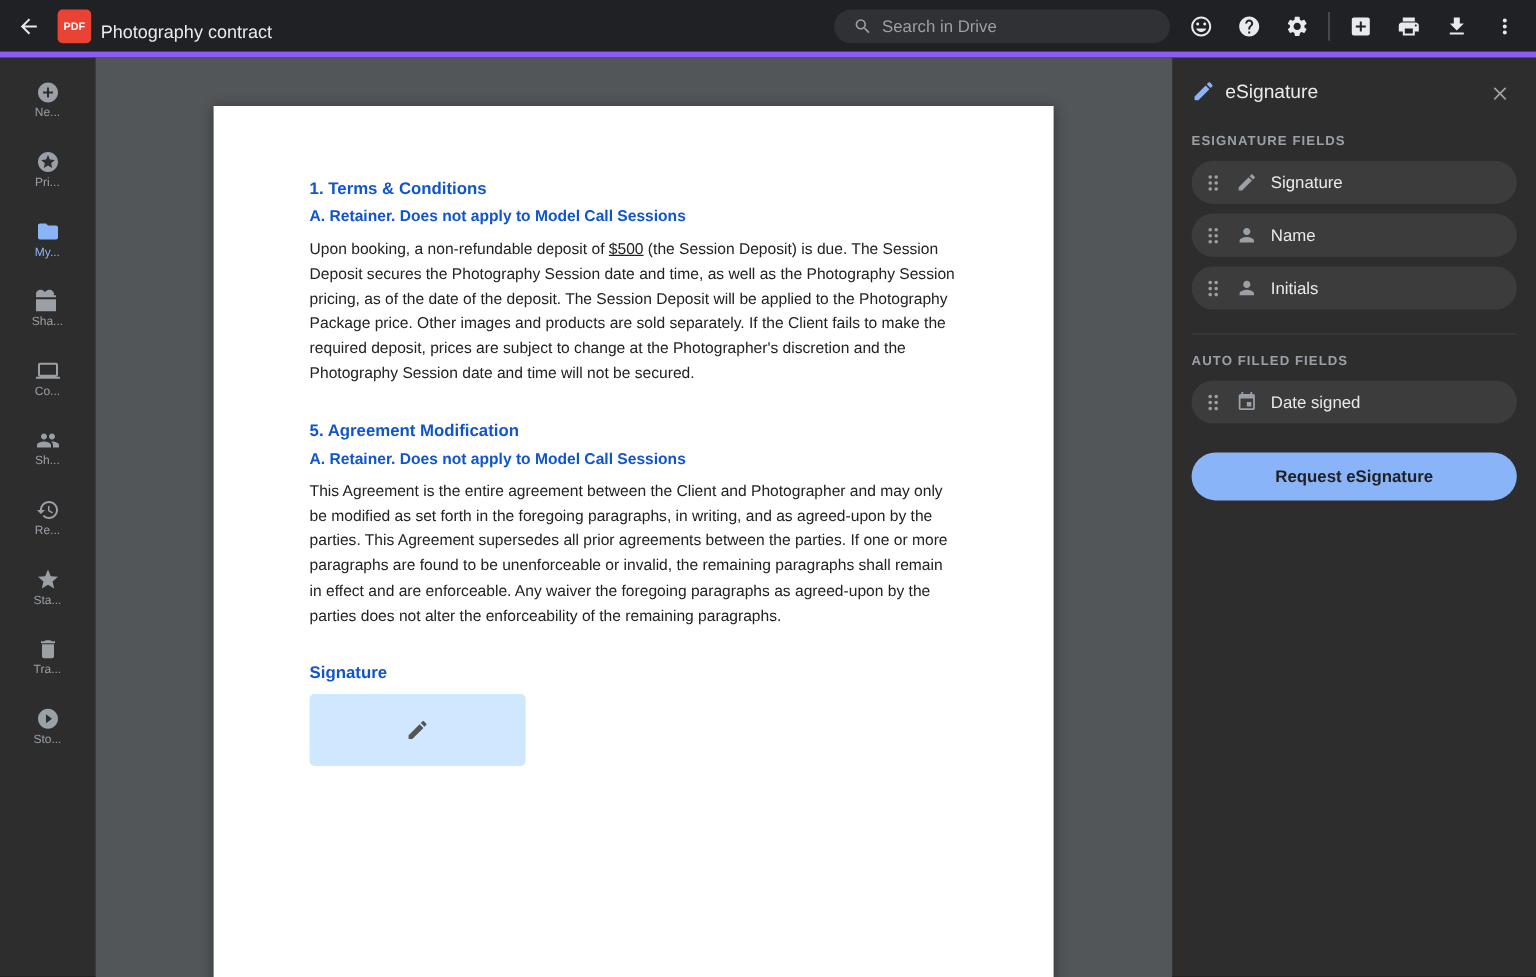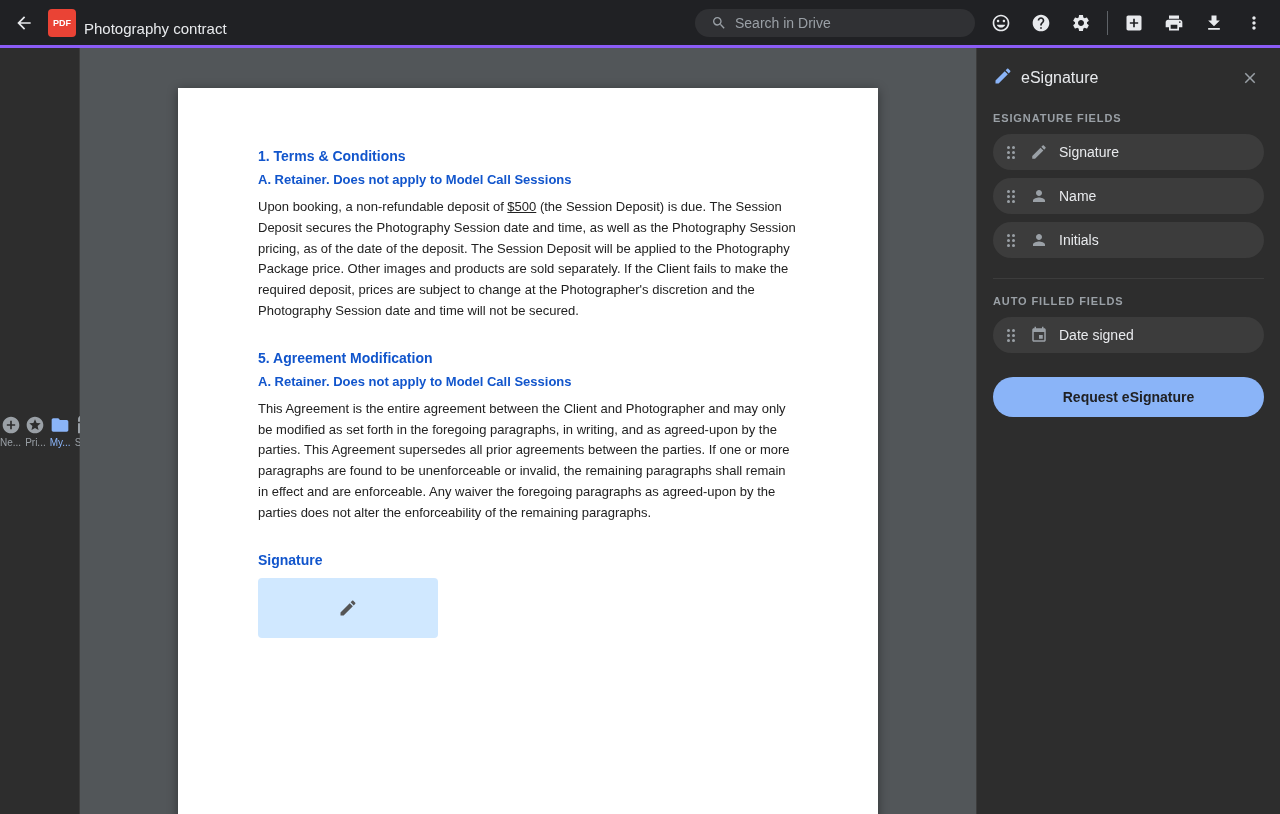--- a/index.html
+++ b/index.html
@@ -7,21 +7,21 @@
 
     
     .topbar {
       height: 48px;
       background: #202124;
       display: flex;
       align-items: center;
       padding: 0 8px;
       gap: 8px;
       flex-shrink: 0;
-      border-bottom: 3px solid #8b5cf6;
+      border-bottom: 5px solid #8b5cf6;
     }
     .topbar-left {
       display: flex;
       align-items: center;
       gap: 8px;
       flex: 1;
     }
     .back-btn {
       width: 32px; height: 32px;
       border-radius: 50%;
@@ -89,21 +89,21 @@
       display: flex;
       flex: 1;
       overflow: hidden;
     }
 
     
     .sidebar {
       width: 80px;
       background: #2d2d2d;
       display: flex;
-      flex-direction: row;
+      flex-direction: column;
       align-items: center;
       padding: 8px 0;
       gap: 4px;
       flex-shrink: 0;
       border-right: 1px solid #3c3c3c;
     }
     .sidebar-item {
       width: 60px;
       height: 54px;
       display: flex;

